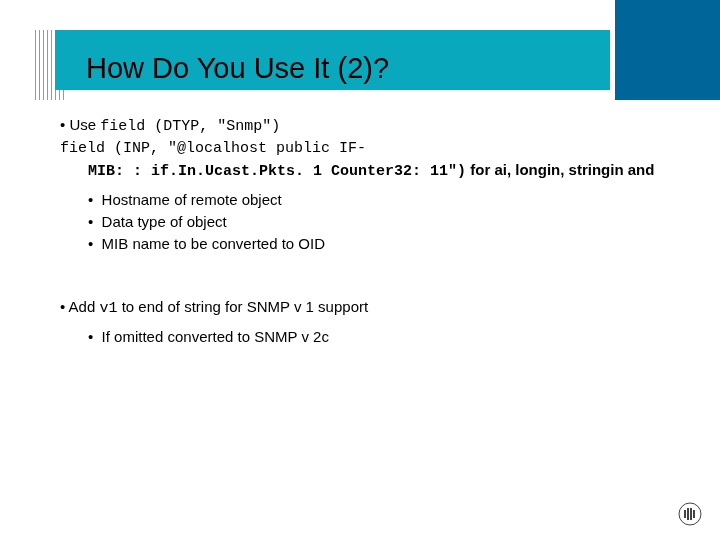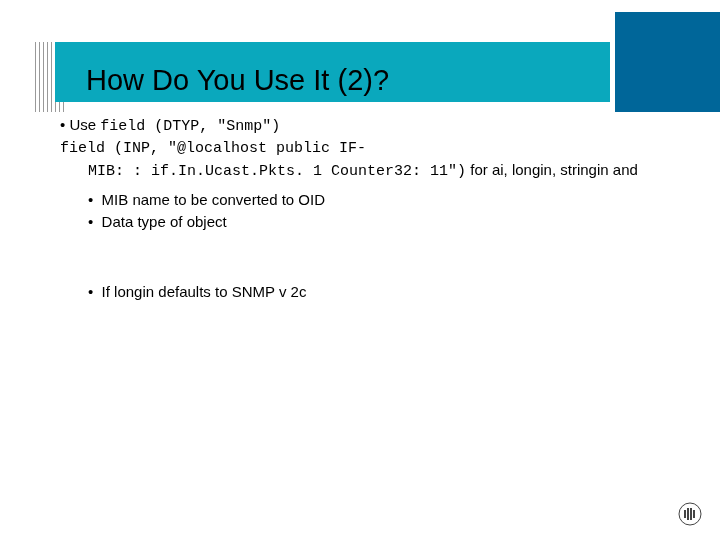--- a/index.html
+++ b/index.html
@@ -7,21 +7,21 @@
     width: 720px;
     height: 540px;
     font-family: Arial, Helvetica, sans-serif;
     background: #ffffff;
     position: relative;
     overflow: hidden;
   }
   
   .header-band {
     position: absolute;
-    top: 12px;
+    top: 0;
     left: 0;
     width: 720px;
     height: 100px;
     background: #fff;
   }
   .band-left-lines {
     position: absolute;
     top: 0;
     left: 35px;
     width: 30px;
@@ -103,38 +103,42 @@
 
 <div class="content">
 
   <div class="b1">
     • <span>Use </span><span class="code">field (DTYP, "Snmp")</span>
   </div>
 
 
   <div>
     <div class="code">field (INP, "@localhost public IF-</div>
-    <div style="padding-left:28px;">
+    <div style="padding-left:28px;font-weight:bold;">
       <span class="code">MIB: : if.In.Ucast.Pkts. 1 Counter32: 11")</span><span> for ai, longin, stringin and</span>
     </div>
   </div>
 
   <div class="sub-list">
+    <div class="row">•&nbsp;&nbsp;<span>Hostname of remote object</span></div>
+    <div class="row">•&nbsp;&nbsp;<span>Data type of object</span></div>
     <div class="row">•&nbsp;&nbsp;<span>MIB name to be converted to OID</span></div>
-    <div class="row">•&nbsp;&nbsp;<span>Data type of object</span></div>
   </div>
 
   <div class="gap"></div>
 
 
   <div class="gap"></div>
 
+  <div class="b1">
+    • <span>Add </span><span class="code">v1</span><span> to end of string for SNMP v 1 support</span>
+  </div>
 
   <div class="sub-list">
-    <div class="row">•&nbsp;&nbsp;<span>If longin defaults to SNMP v 2c</span></div>
+    <div class="row">•&nbsp;&nbsp;<span>If omitted converted to SNMP v 2c</span></div>
   </div>
 
 </div>
 
 <div class="logo">
   <svg viewBox="0 0 24 24">
     <circle cx="12" cy="12" r="11" fill="none" stroke="#444" stroke-width="1"></circle>
     <rect x="6" y="8" width="2" height="8" fill="#444"></rect>
     <rect x="9" y="6" width="2" height="12" fill="#444"></rect>
     <rect x="12" y="6" width="2" height="12" fill="#444"></rect>

